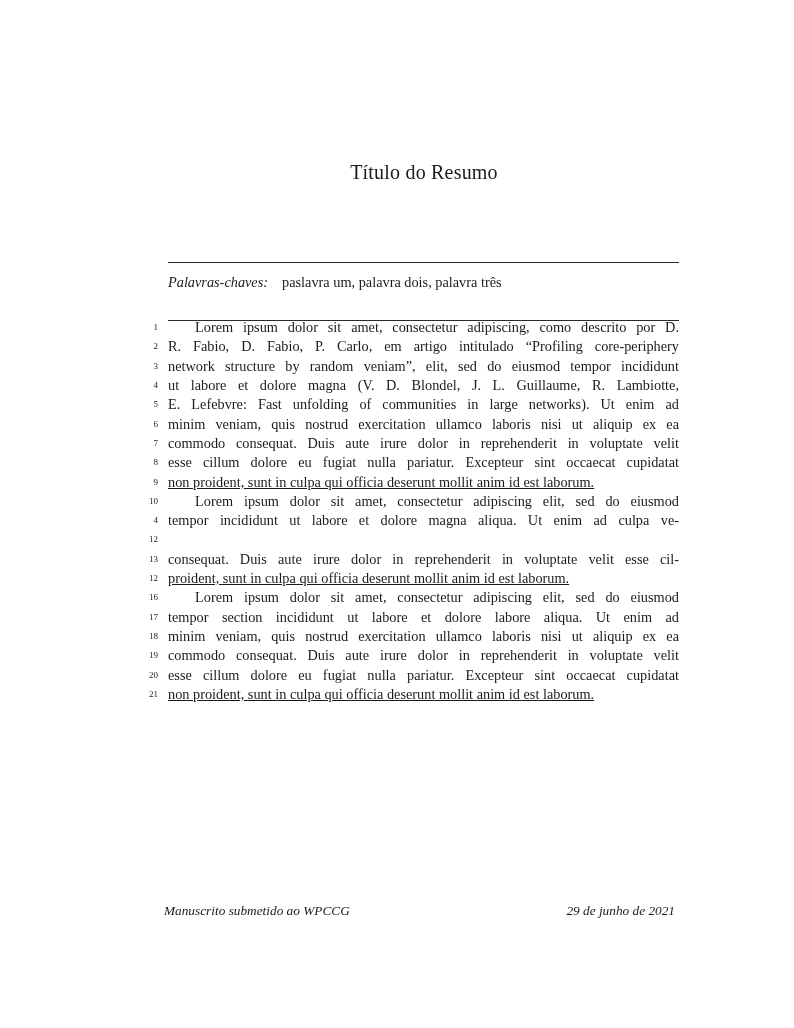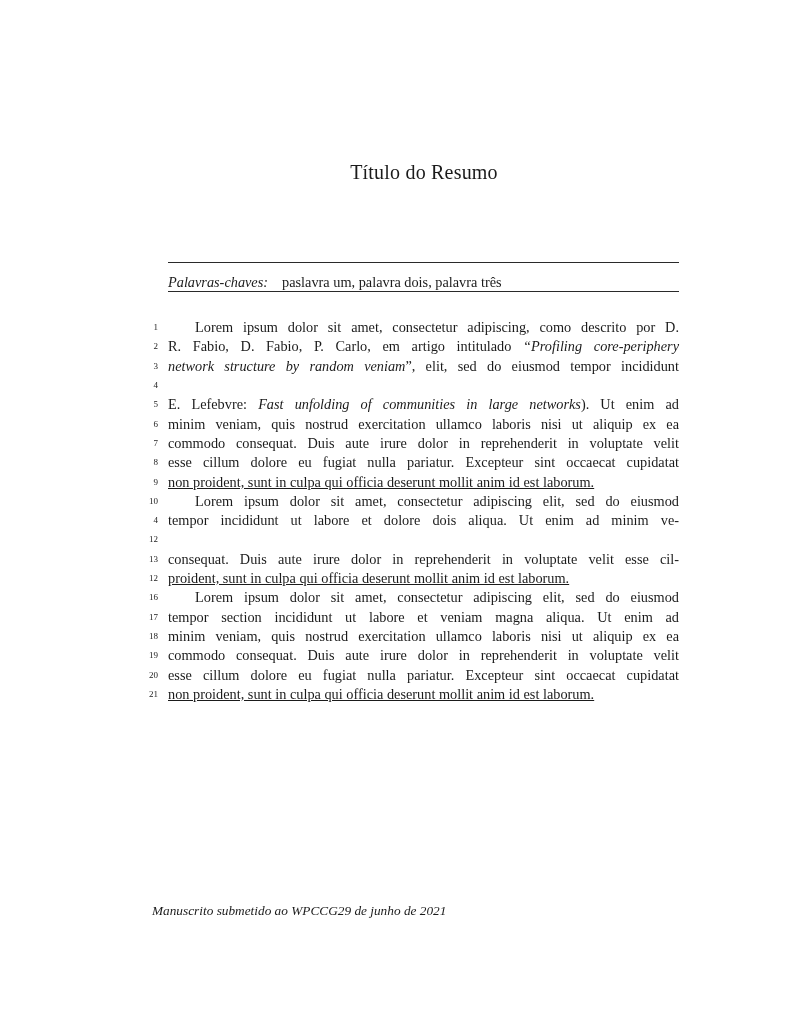--- a/index.html
+++ b/index.html
@@ -25,21 +25,21 @@
     font-size: 20px;
     font-weight: 400;
     letter-spacing: 0.2px;
   }
   .kw-box {
     position: absolute;
     top: 262px; left: 141px;
     width: 511px;
     border-top: 1px solid #2a2a2a;
     border-bottom: 1px solid #2a2a2a;
-    padding: 11px 0 0 0;
+    padding: 11px 0 29px 0;
     font-size: 14.3px;
   }
   .kw-label { font-style: italic; margin-right: 14px; }
   .body-lines {
     position: absolute;
     top: 318px; left: 0;
     width: 794px;
   }
   .line-row {
     position: relative;
@@ -59,26 +59,27 @@
     position: absolute;
     left: 141px; top: 0;
     width: 511px;
     font-size: 14.3px;
     line-height: 19.32px;
     text-align: justify;
     text-align-last: justify;
   }
   .line-text.last { text-align-last: left; text-decoration: underline; }
   .line-text.indent { text-indent: 27px; }
-  .it { font-style: italic; }
+  .it { }
   .footer {
     position: absolute;
-    top: 903px; left: 125px;
+    top: 903px; left: 137px;
     width: 511px;
     display: flex;
+    justify-content: space-between;
     font-style: italic;
     font-size: 13.3px;
   }
 </style>
 </head>
 <body>
 
 <div class="page">
 
   <div class="doc-title">Título do Resumo</div>
@@ -95,20 +96,21 @@
       <div class="line-row">
         <span class="line-num">2</span>
         <div class="line-text"><span>R. Fabio, D. Fabio, P. Carlo, em artigo intitulado </span><span class="it">“Profiling core-periphery</span></div>
       </div>
       <div class="line-row">
         <span class="line-num">3</span>
         <div class="line-text"><span class="it">network structure by random veniam</span><span>”, elit, sed do eiusmod tempor incididunt</span></div>
       </div>
       <div class="line-row">
         <span class="line-num">4</span>
+        <div class="line-text"><span>ut labore et dolore magna (V. D. Blondel, J. L. Guillaume, R. Lambiotte,</span></div>
       </div>
       <div class="line-row">
         <span class="line-num">5</span>
         <div class="line-text"><span>E. Lefebvre: </span><span class="it">Fast unfolding of communities in large networks</span><span>). Ut enim ad</span></div>
       </div>
       <div class="line-row">
         <span class="line-num">6</span>
         <div class="line-text"><span>minim veniam, quis nostrud exercitation ullamco laboris nisi ut aliquip ex ea</span></div>
       </div>
       <div class="line-row">
@@ -122,40 +124,40 @@
       <div class="line-row">
         <span class="line-num">9</span>
         <div class="line-text last"><span>non proident, sunt in culpa qui officia deserunt mollit anim id est laborum.</span></div>
       </div>
       <div class="line-row">
         <span class="line-num">10</span>
         <div class="line-text indent"><span>Lorem ipsum dolor sit amet, consectetur adipiscing elit, sed do eiusmod</span></div>
       </div>
       <div class="line-row">
         <span class="line-num">4</span>
-        <div class="line-text"><span>tempor incididunt ut labore et dolore dois aliqua. Ut enim ad minim ve-</span></div>
+        <div class="line-text"><span>tempor incididunt ut labore et dolore magna aliqua. Ut enim ad culpa ve-</span></div>
       </div>
       <div class="line-row">
         <span class="line-num">12</span>
       </div>
       <div class="line-row">
         <span class="line-num">13</span>
         <div class="line-text"><span>consequat. Duis aute irure dolor in reprehenderit in voluptate velit esse cil-</span></div>
       </div>
       <div class="line-row">
         <span class="line-num">12</span>
         <div class="line-text last"><span>proident, sunt in culpa qui officia deserunt mollit anim id est laborum.</span></div>
       </div>
       <div class="line-row">
         <span class="line-num">16</span>
         <div class="line-text indent"><span>Lorem ipsum dolor sit amet, consectetur adipiscing elit, sed do eiusmod</span></div>
       </div>
       <div class="line-row">
         <span class="line-num">17</span>
-        <div class="line-text"><span>tempor section incididunt ut labore et veniam magna aliqua. Ut enim ad</span></div>
+        <div class="line-text"><span>tempor section incididunt ut labore et dolore labore aliqua. Ut enim ad</span></div>
       </div>
       <div class="line-row">
         <span class="line-num">18</span>
         <div class="line-text"><span>minim veniam, quis nostrud exercitation ullamco laboris nisi ut aliquip ex ea</span></div>
       </div>
       <div class="line-row">
         <span class="line-num">19</span>
         <div class="line-text"><span>commodo consequat. Duis aute irure dolor in reprehenderit in voluptate velit</span></div>
       </div>
       <div class="line-row">

